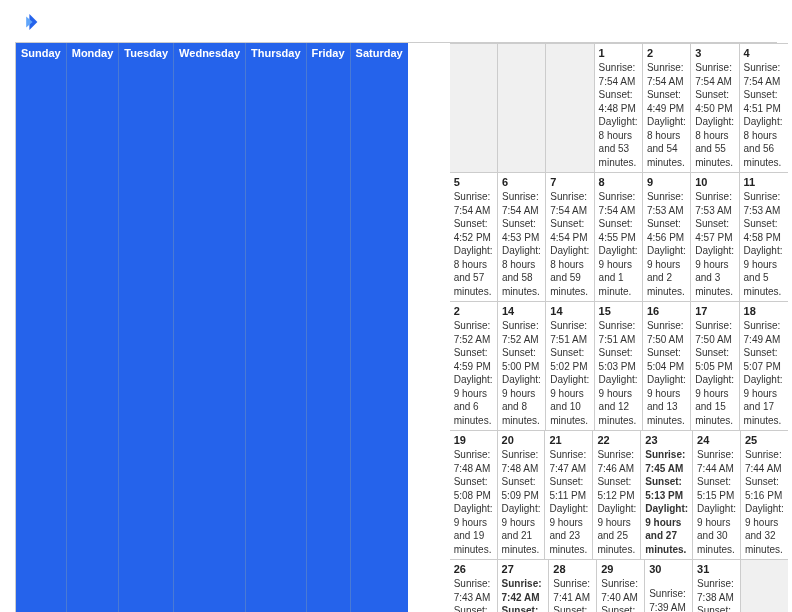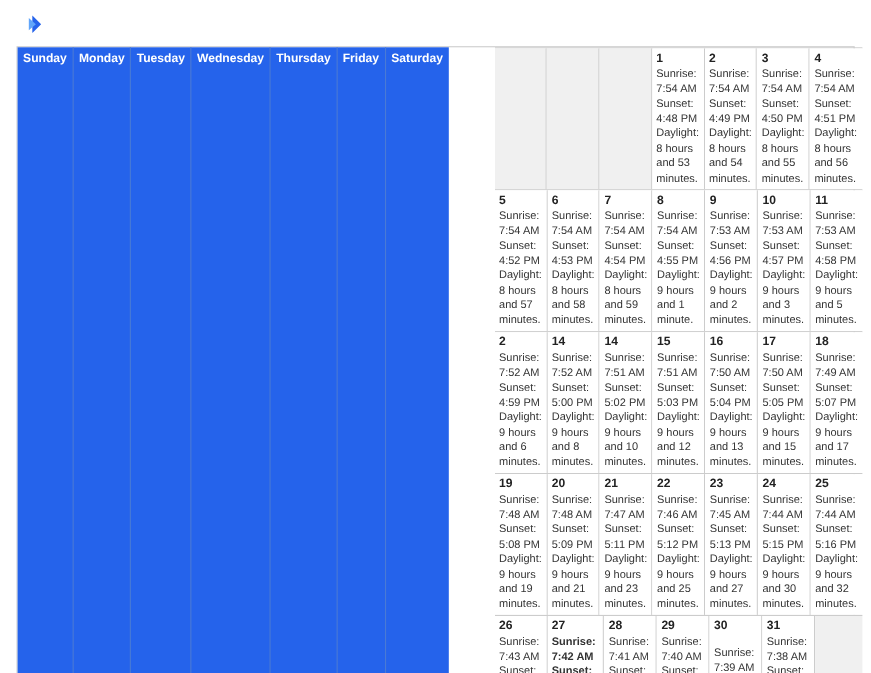--- a/index.html
+++ b/index.html
@@ -284,21 +284,21 @@
 Daylight: 9 hours and 23 minutes.</div>
           </div>
           <div class="cal-cell">
             <div class="day-num">22</div>
             <div class="cell-text" style="white-space: pre-line;">Sunrise: 7:46 AM
 Sunset: 5:12 PM
 Daylight: 9 hours and 25 minutes.</div>
           </div>
           <div class="cal-cell">
             <div class="day-num">23</div>
-            <div class="cell-text" style="white-space: pre-line;">Sunrise: 7:45 AM
+            <div class="cell-text" style="white-space: pre-line; font-weight: bold;">Sunrise: 7:45 AM
 Sunset: 5:13 PM
 Daylight: 9 hours and 27 minutes.</div>
           </div>
           <div class="cal-cell">
             <div class="day-num">24</div>
             <div class="cell-text" style="white-space: pre-line;">Sunrise: 7:44 AM
 Sunset: 5:15 PM
 Daylight: 9 hours and 30 minutes.</div>
           </div>
           <div class="cal-cell">

